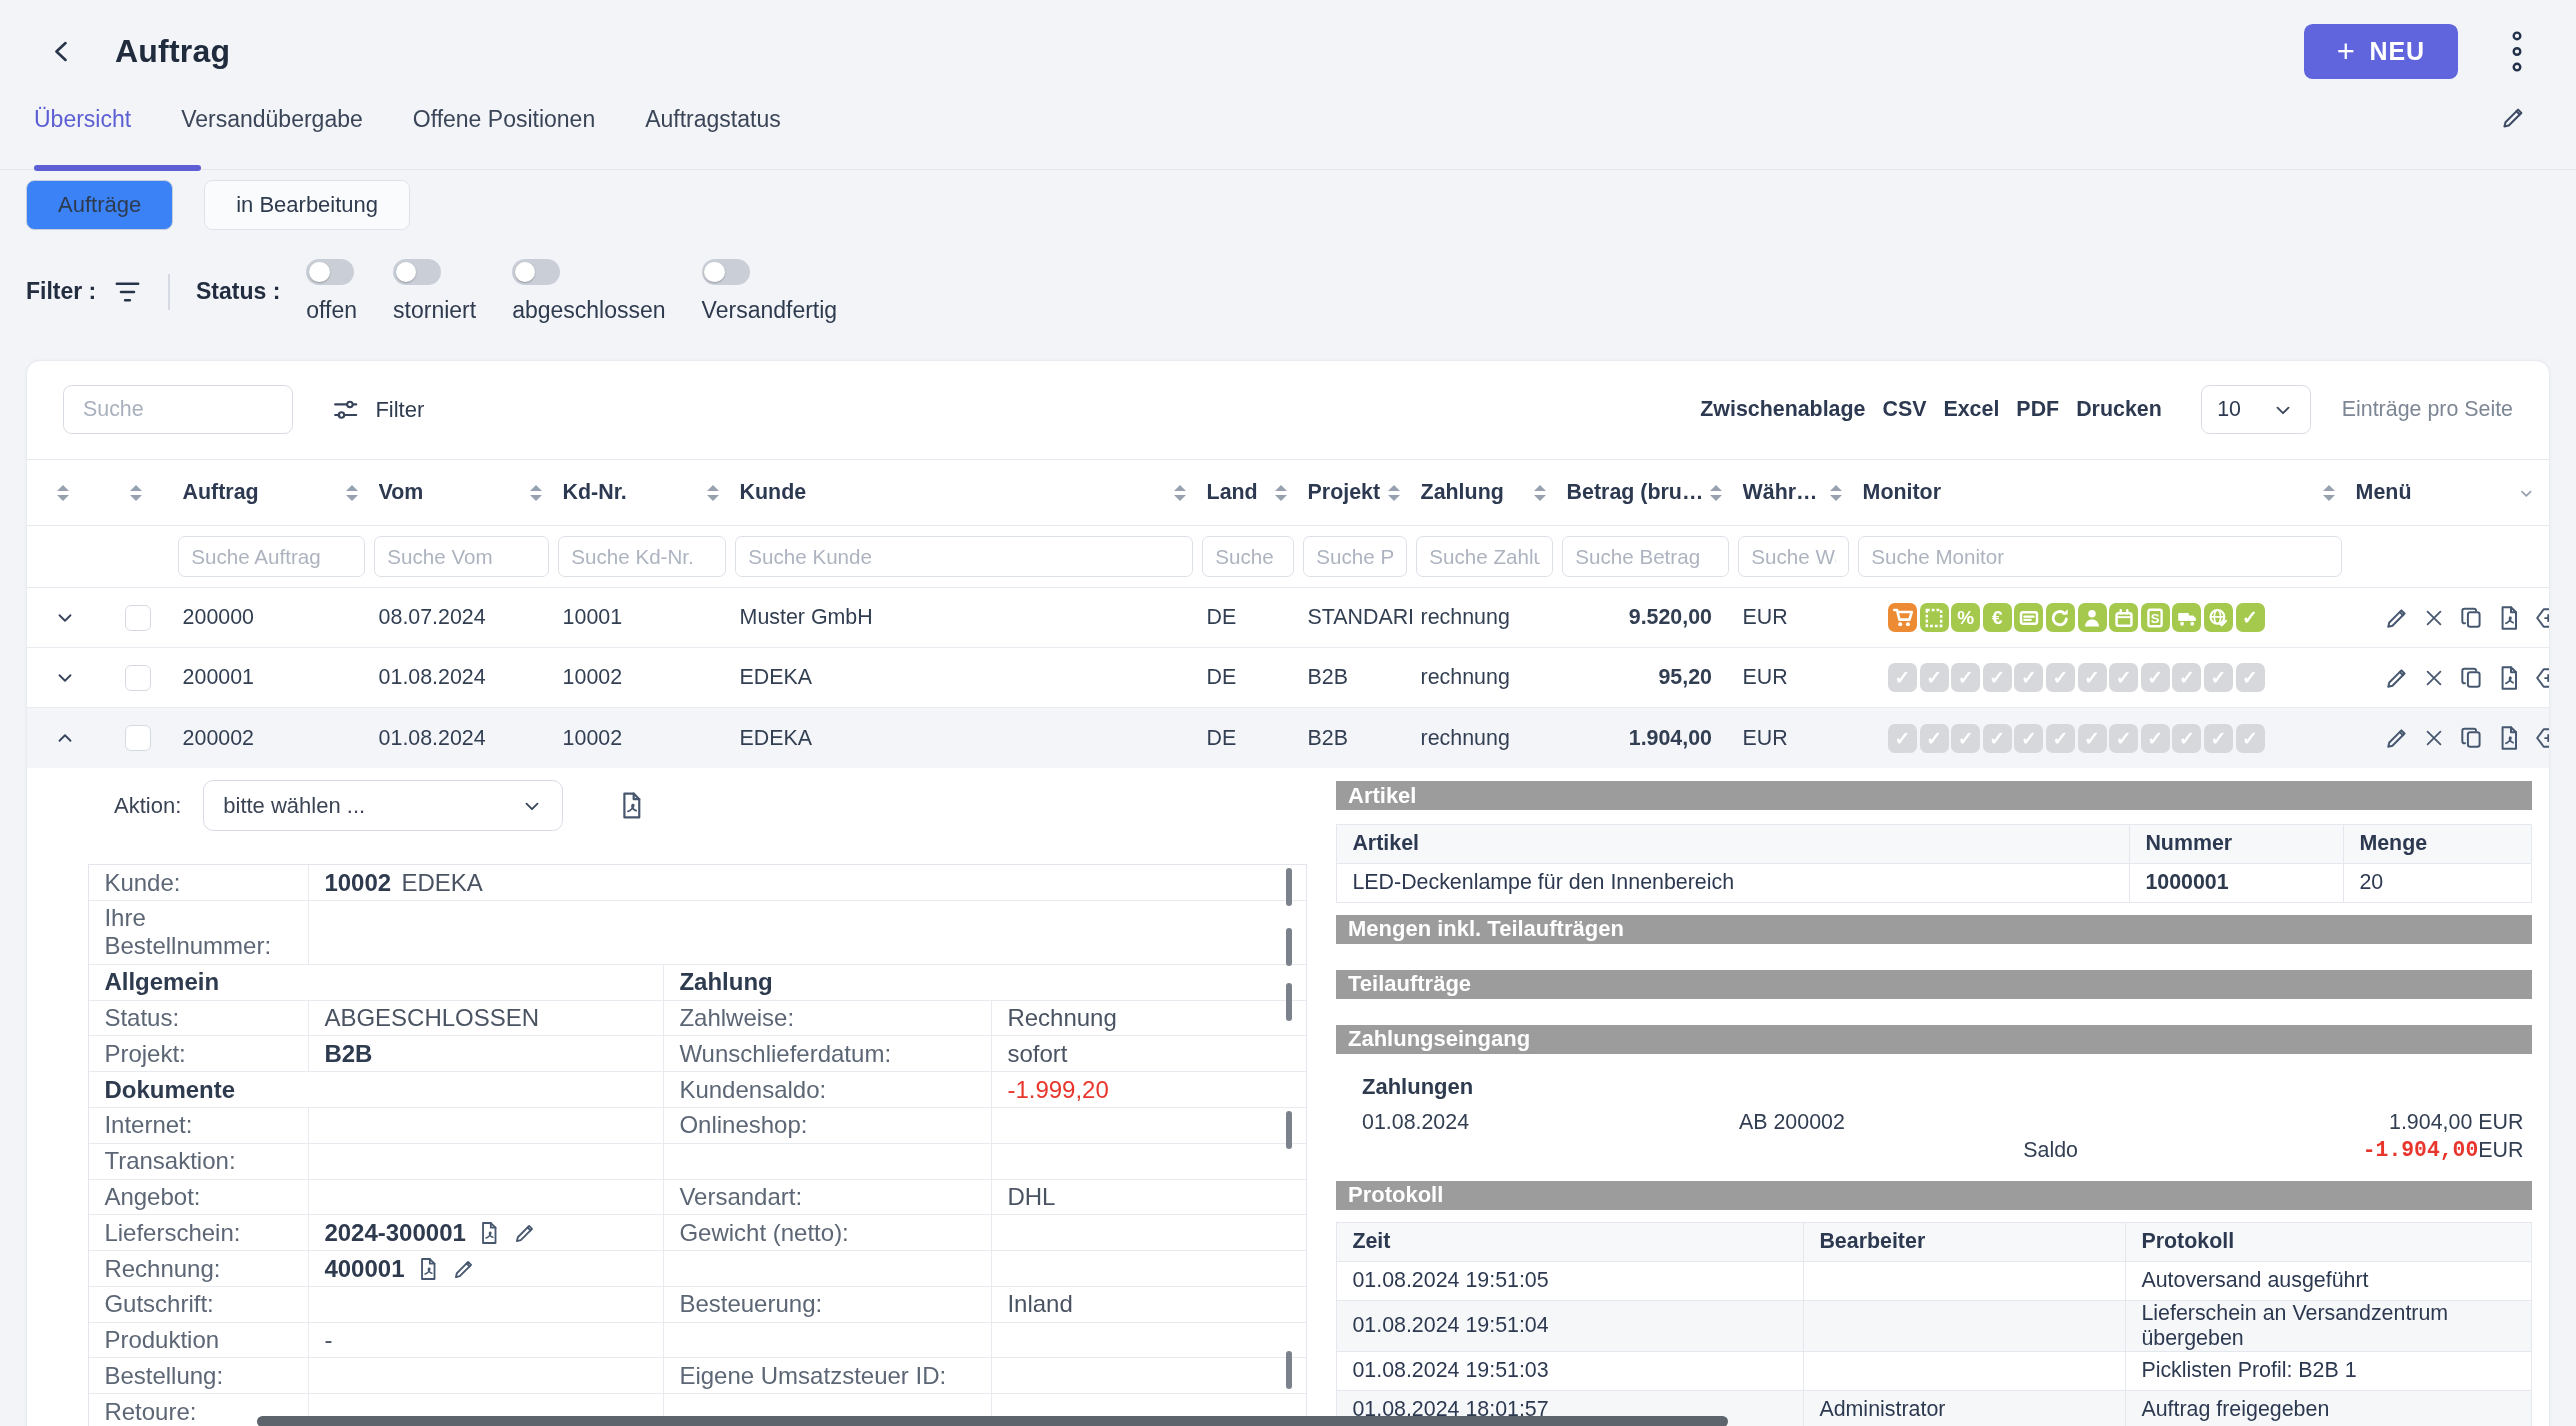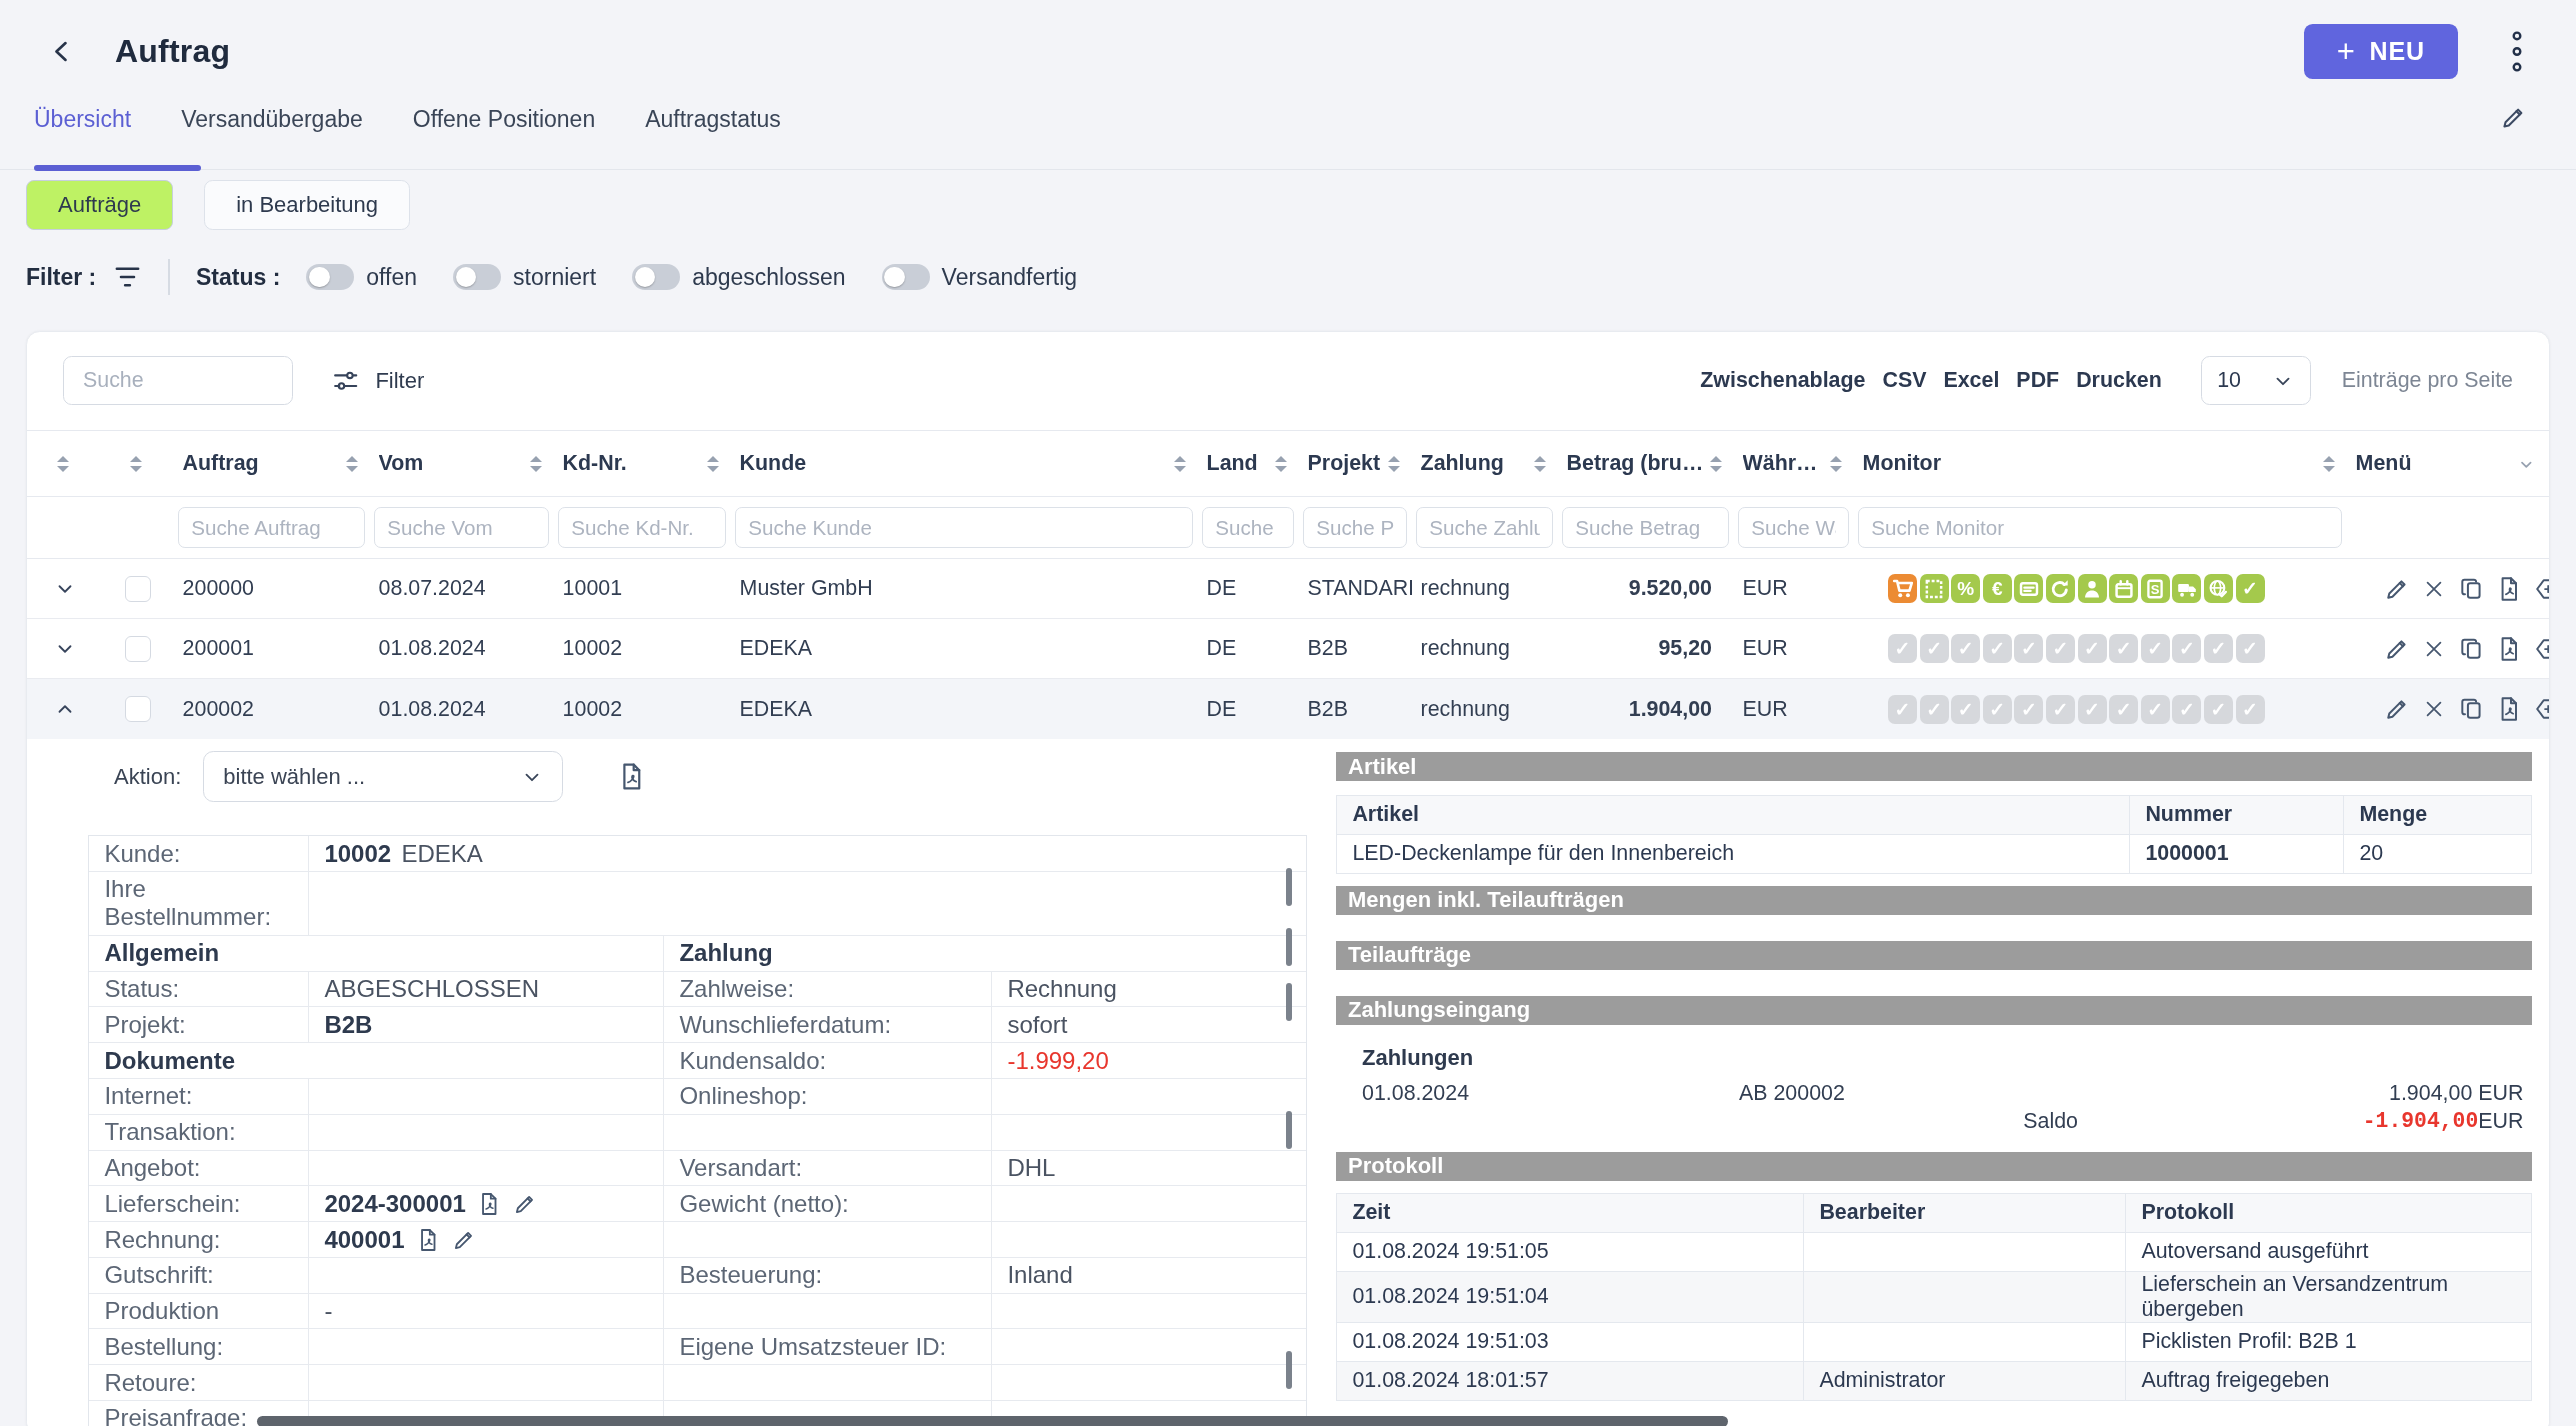--- a/index.html
+++ b/index.html
@@ -23,28 +23,28 @@
     border-bottom:1.7px solid #e3e6ec; }
   .tab { font-size:23px; color:#3a4557; padding:0 0 36px 0; position:relative; cursor:pointer; white-space:nowrap; }
   .tab.active { color:#5b5fd3; }
   .tab.active::after { content:''; position:absolute; left:0; right:-70px; bottom:-1.7px; height:6px;
     background:#5b5fd3; border-radius:3.4px; }
   .tabs-pencil { margin-left:auto; width:29px; height:29px; align-self:flex-start; margin-top:-3.4px; cursor:pointer; }
   
   .chips-row { display:flex; gap:31px; padding:10.3px 48px 0 26px; }
   .chip { height:50px; display:flex; align-items:center; padding:0 31px; border-radius:8.6px;
     font-size:22px; color:#2e3a4e; border:1.7px solid #dde2ea; background:#fafbfd; cursor:pointer; }
-  .chip.active { background:#bef264; border-color:#c6cfdc;border-radius:8px; }
+  .chip.active { background:#3b82f6; border-color:#c6cfdc; }
   
   .filter-row { display:flex; align-items:center; padding:29px 48px 0 26px; font-size:23px; color:#222d40; }
   .filter-label, .status-label { font-weight:700; }
   .filter-lines { width:29px; height:26px; margin-left:17px; cursor:pointer; }
   .vdivider { width:1.7px; height:36px; background:#d6dbe3; margin:0 26px; }
   .status-label { margin-right:26px; }
-  .toggle-group { display:flex; align-items:center; gap:12px; margin-right:36px; cursor:pointer; }
+  .toggle-group { display:flex; align-items:flex-start; gap:12px; margin-right:36px; cursor:pointer;flex-direction:column; }
   .toggle { width:48px; height:26px; border-radius:13.7px; background:#c9ced7; position:relative; flex:0 0 auto; }
   .toggle::after { content:''; position:absolute; left:2.6px; top:2.6px; width:20.6px; height:20.6px; border-radius:50%;
     background:#fff; box-shadow:0 0.9px 1.7px rgba(0,0,0,.25); }
   .toggle-label { color:#2e3a4e; }
   
   .card { margin:36px 26px 0 26px; height:1104px; background:#fff; border:0.9px solid #e8ebf0;
     border-radius:13.7px; box-shadow:0 0.9px 2.6px rgba(16,24,40,.05); overflow:hidden; }
   .toolbar { display:flex; align-items:center; padding:24px 36px 25px 36px; }
   .search-input { width:230px; height:49px; border:1.3px solid #d6dbe3; border-radius:8.6px;
     padding:0 19px; font-size:21.4px; font-family:inherit; color:#2c3950; outline:none; }

